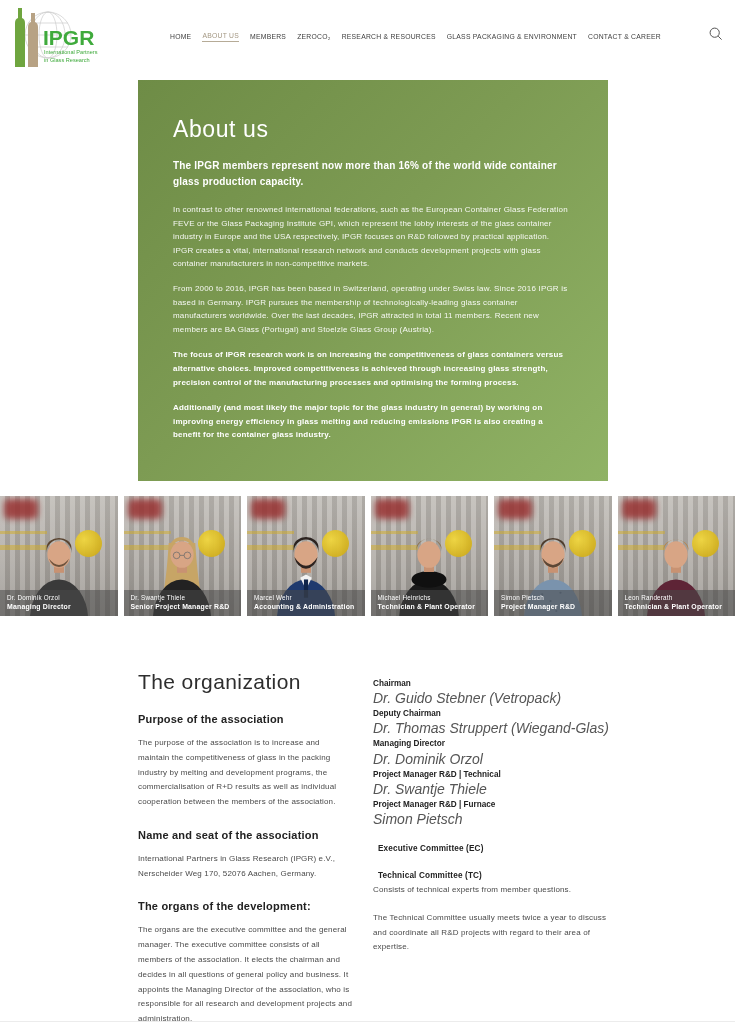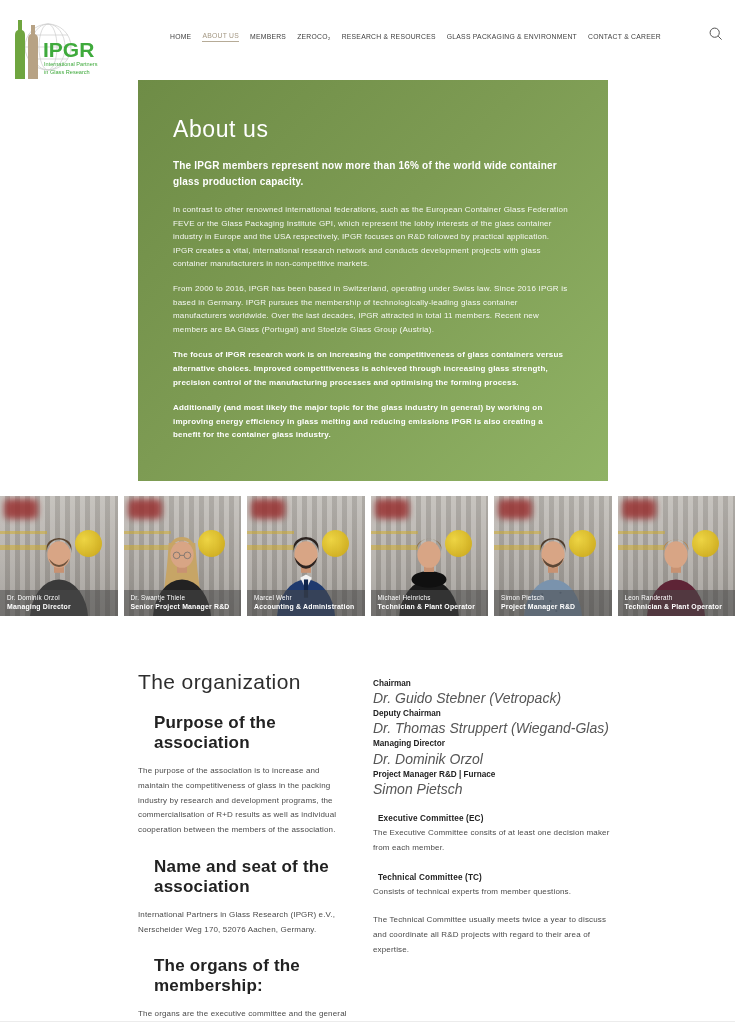--- a/index.html
+++ b/index.html
@@ -4,21 +4,21 @@
 <style>
   html,body{margin:0;padding:0;}
   body{
     width:735px;height:1024px;overflow:hidden;position:relative;
     background:#ffffff;
     font-family:"Liberation Sans",sans-serif;
     -webkit-font-smoothing:antialiased;
   }
   
   .site-header{position:relative;height:72px;background:#fff;}
-  .logo{position:absolute;left:8px;top:16px;width:112px;height:64px;cursor:pointer;}
+  .logo{position:absolute;left:8px;top:4px;width:112px;height:64px;cursor:pointer;}
   .main-nav{position:absolute;left:170px;top:0;height:72px;display:flex;align-items:center;gap:11px;}
   .nav-item{
     font-size:6.8px;letter-spacing:.25px;color:#3d3d3d;text-decoration:none;
     text-transform:uppercase;white-space:nowrap;padding:2px 0;cursor:pointer;
   }
   .nav-item.active{color:#a39782;border-bottom:1px solid #b6ab97;}
   .search-btn{position:absolute;right:11px;top:26px;width:16px;height:16px;cursor:pointer;}
   
   .hero{
     margin:8px 0 0 138px;width:470px;box-sizing:border-box;
@@ -56,21 +56,21 @@
     position:absolute;left:0;right:0;bottom:0;z-index:2;
     background:rgba(72,72,72,.55);padding:4px 7px 6px;color:#fff;
   }
   .member-name{font-size:6.3px;letter-spacing:.2px;margin:0 0 2px;}
   .member-title{font-size:6.9px;font-weight:bold;letter-spacing:.2px;}
   
   .columns{display:flex;gap:20px;margin:54px 0 0 138px;}
   .col-left{width:215px;}
   .col-right{width:240px;}
   .section-h2{font-size:21px;font-weight:normal;color:#2e2e2e;margin:0 0 6px;letter-spacing:.4px;}
-  .section-h3{font-size:17px;font-weight:bold;color:#222;margin:19px 16px 11px;letter-spacing:.2px;}
+  .section-h3{font-size:11px;font-weight:bold;color:#222;margin:19px 0 11px;letter-spacing:.2px;}
   .body-p{font-size:8px;line-height:1.85;color:#4a4a4a;margin:0 0 13px;letter-spacing:.15px;}
   .role-row{line-height:1.0;}
   .role-name{font-size:8.2px;font-weight:bold;color:#222;margin:0 0 3px;}
   .role-person{font-size:14px;font-style:italic;color:#555;margin:0 0 5px;}
   .committee{margin-top:18px;}
   .committee-h{font-size:8.2px;font-weight:bold;color:#222;margin:0 5px 3px;letter-spacing:.15px;}
   .page-bottom-divider{position:absolute;left:0;right:0;bottom:2px;border-top:1px solid #ececec;}
 </style>
 </head>
 <body>
@@ -230,53 +230,56 @@
   </figure>
 
 </section>
 
 <main class="columns">
 
   <div class="col-left">
     <h2 class="section-h2">The organization</h2>
 
     <h3 class="section-h3">Purpose of the association</h3>
-    <p class="body-p">The purpose of the association is to increase and maintain the competitiveness of glass in the packing industry by research and development programs, the commercialisation of R+D results as well as individual cooperation between the members of the association.</p>
+    <p class="body-p">The purpose of the association is to increase and maintain the competitiveness of glass in the packing industry by melting and development programs, the commercialisation of R+D results as well as individual cooperation between the members of the association.</p>
 
     <h3 class="section-h3">Name and seat of the association</h3>
     <p class="body-p">International Partners in Glass Research (IPGR) e.V., Nerscheider Weg 170, 52076 Aachen, Germany.</p>
 
-    <h3 class="section-h3">The organs of the membership:</h3>
+    <h3 class="section-h3">The organs of the development:</h3>
     <p class="body-p">The organs are the executive committee and the general manager. The executive committee consists of all members of the association. It elects the chairman and decides in all questions of general policy and business. It appoints the Managing Director of the association, who is responsible for all research and development projects and administration.</p>
 
   </div>
 
   <div class="col-right">
     <div style="height:10px"></div>
 
     <div class="role-row">
       <div class="role-name">Chairman</div>
       <div class="role-person">Dr. Guido Stebner (Vetropack)</div>
     </div>
     <div class="role-row">
       <div class="role-name">Deputy Chairman</div>
       <div class="role-person">Dr. Thomas Struppert (Wiegand-Glas)</div>
     </div>
     <div class="role-row">
       <div class="role-name">Managing Director</div>
       <div class="role-person">Dr. Dominik Orzol</div>
     </div>
     <div class="role-row">
+      <div class="role-name">Project Manager R&amp;D | Technical</div>
+      <div class="role-person">Dr. Swantje Thiele</div>
+    </div>
+    <div class="role-row">
       <div class="role-name">Project Manager R&amp;D | Furnace</div>
       <div class="role-person">Simon Pietsch</div>
     </div>
 
     <div class="committee">
       <div class="committee-h">Executive Committee (EC)</div>
-      <p class="body-p">The Executive Committee consits of at least one decision maker from each member.</p>
     </div>
 
     <div class="committee">
       <div class="committee-h">Technical Committee (TC)</div>
       <p class="body-p">Consists of technical experts from member questions.</p>
       <p class="body-p">The Technical Committee usually meets twice a year to discuss and coordinate all R&amp;D projects with regard to their area of expertise.</p>
     </div>
 
   </div>
 

